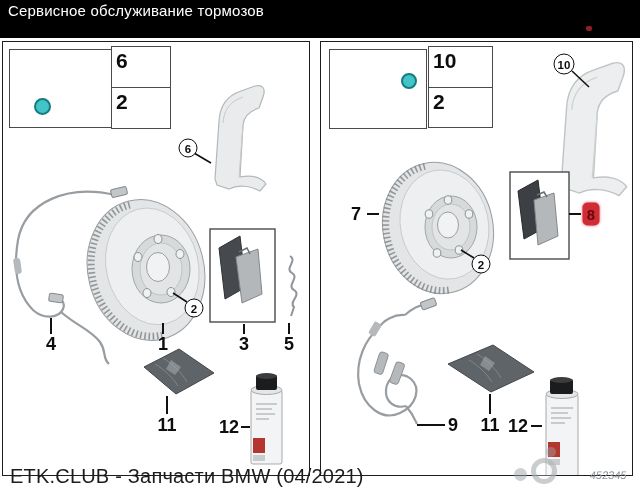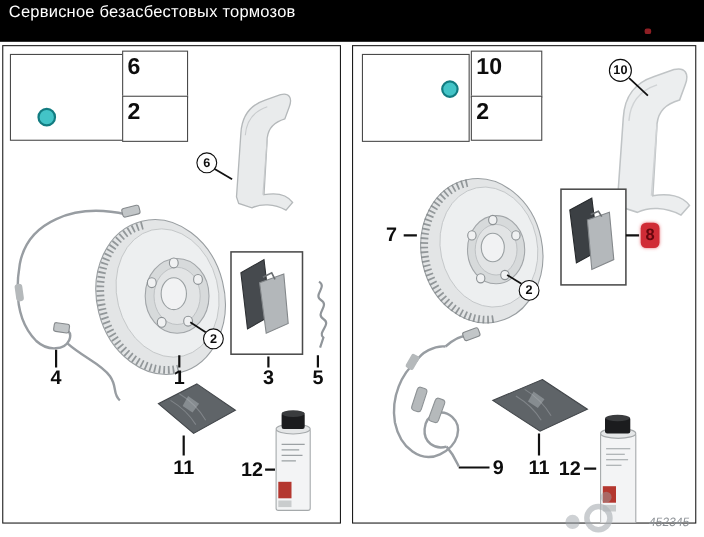--- a/index.html
+++ b/index.html
@@ -38,21 +38,21 @@
          border:5px solid rgba(158,164,169,0.55);box-sizing:border-box;background:rgba(255,255,255,.3);}
   .wm-c2{position:absolute;left:514px;top:468px;width:13px;height:13px;border-radius:50%;background:rgba(158,164,169,0.5);}
   .wm-c3{position:absolute;left:546px;top:447px;width:10px;height:10px;border-radius:50%;background:rgba(158,164,169,0.45);}
 </style>
 </head>
 <body>
 
 <div id="screen">
 
   <div class="hdr">
-    <div class="hdr-title">Сервисное безасбестовых тормозов</div>
+    <div class="hdr-title">Сервисное обслуживание тормозов</div>
     <div class="hdr-reddot"></div>
   </div>
 
   <div id="lp" class="panel">
     <svg class="art" width="306" height="433" viewBox="0 0 306 433">
 
       <g transform="translate(196,43)">
         <path d="M16,94 L20,36 C21,18 30,10 42,6 L56,1 C64,-1 67,4 64,12 L60,23 C50,26 45,31 44,40 L41,92 C52,90 62,92 67,99 L61,106 C50,100 38,100 30,104 L18,100 Z" fill="#e9ebec" stroke="#b4b8ba" stroke-width="1.2"></path>
         <path d="M24,38 C25,24 32,16 44,12 M40,92 L44,40" fill="none" stroke="#c8cbcd" stroke-width="1"></path>
       </g>
@@ -254,14 +254,15 @@
     <div class="lab" style="left:132px;top:383px;">9</div>
     <div class="lab" style="left:169px;top:383px;">11</div>
     <div class="lab" style="left:197px;top:384px;">12</div>
   </div>
 
   <div class="wm-c2"></div>
   <div class="wm-c1"></div>
   <div class="wm-c3"></div>
   <div class="wm-text">Avito</div>
   <div class="sheet">452345</div>
+  <div class="src">ETK.CLUB - Запчасти BMW (04/2021)</div>
 
 </div>
 
 </body></html>

